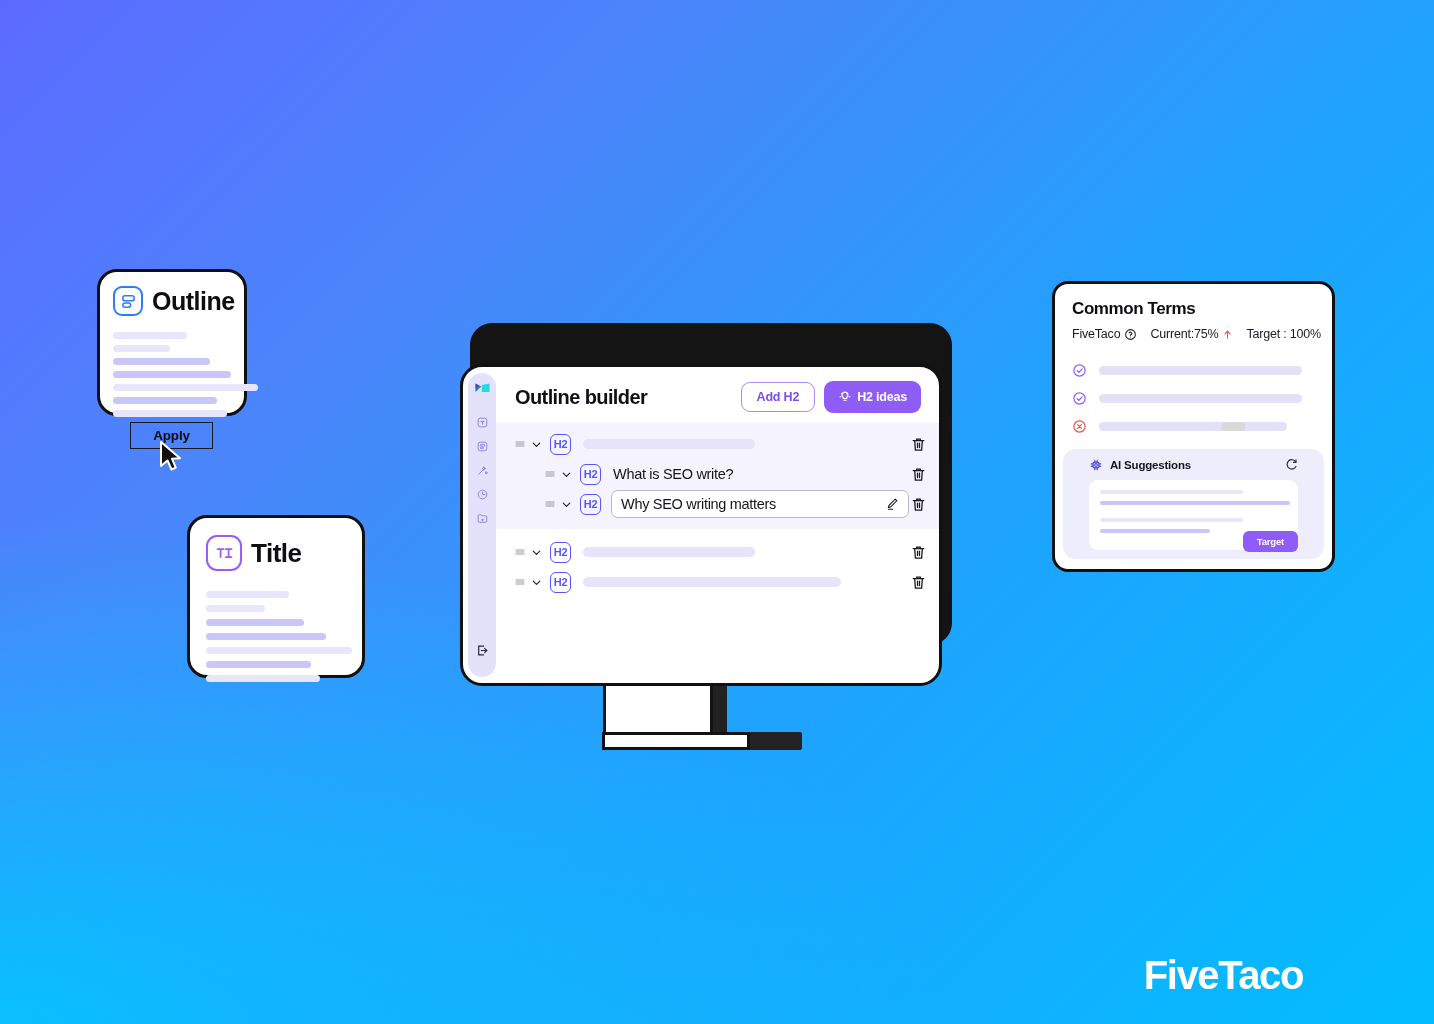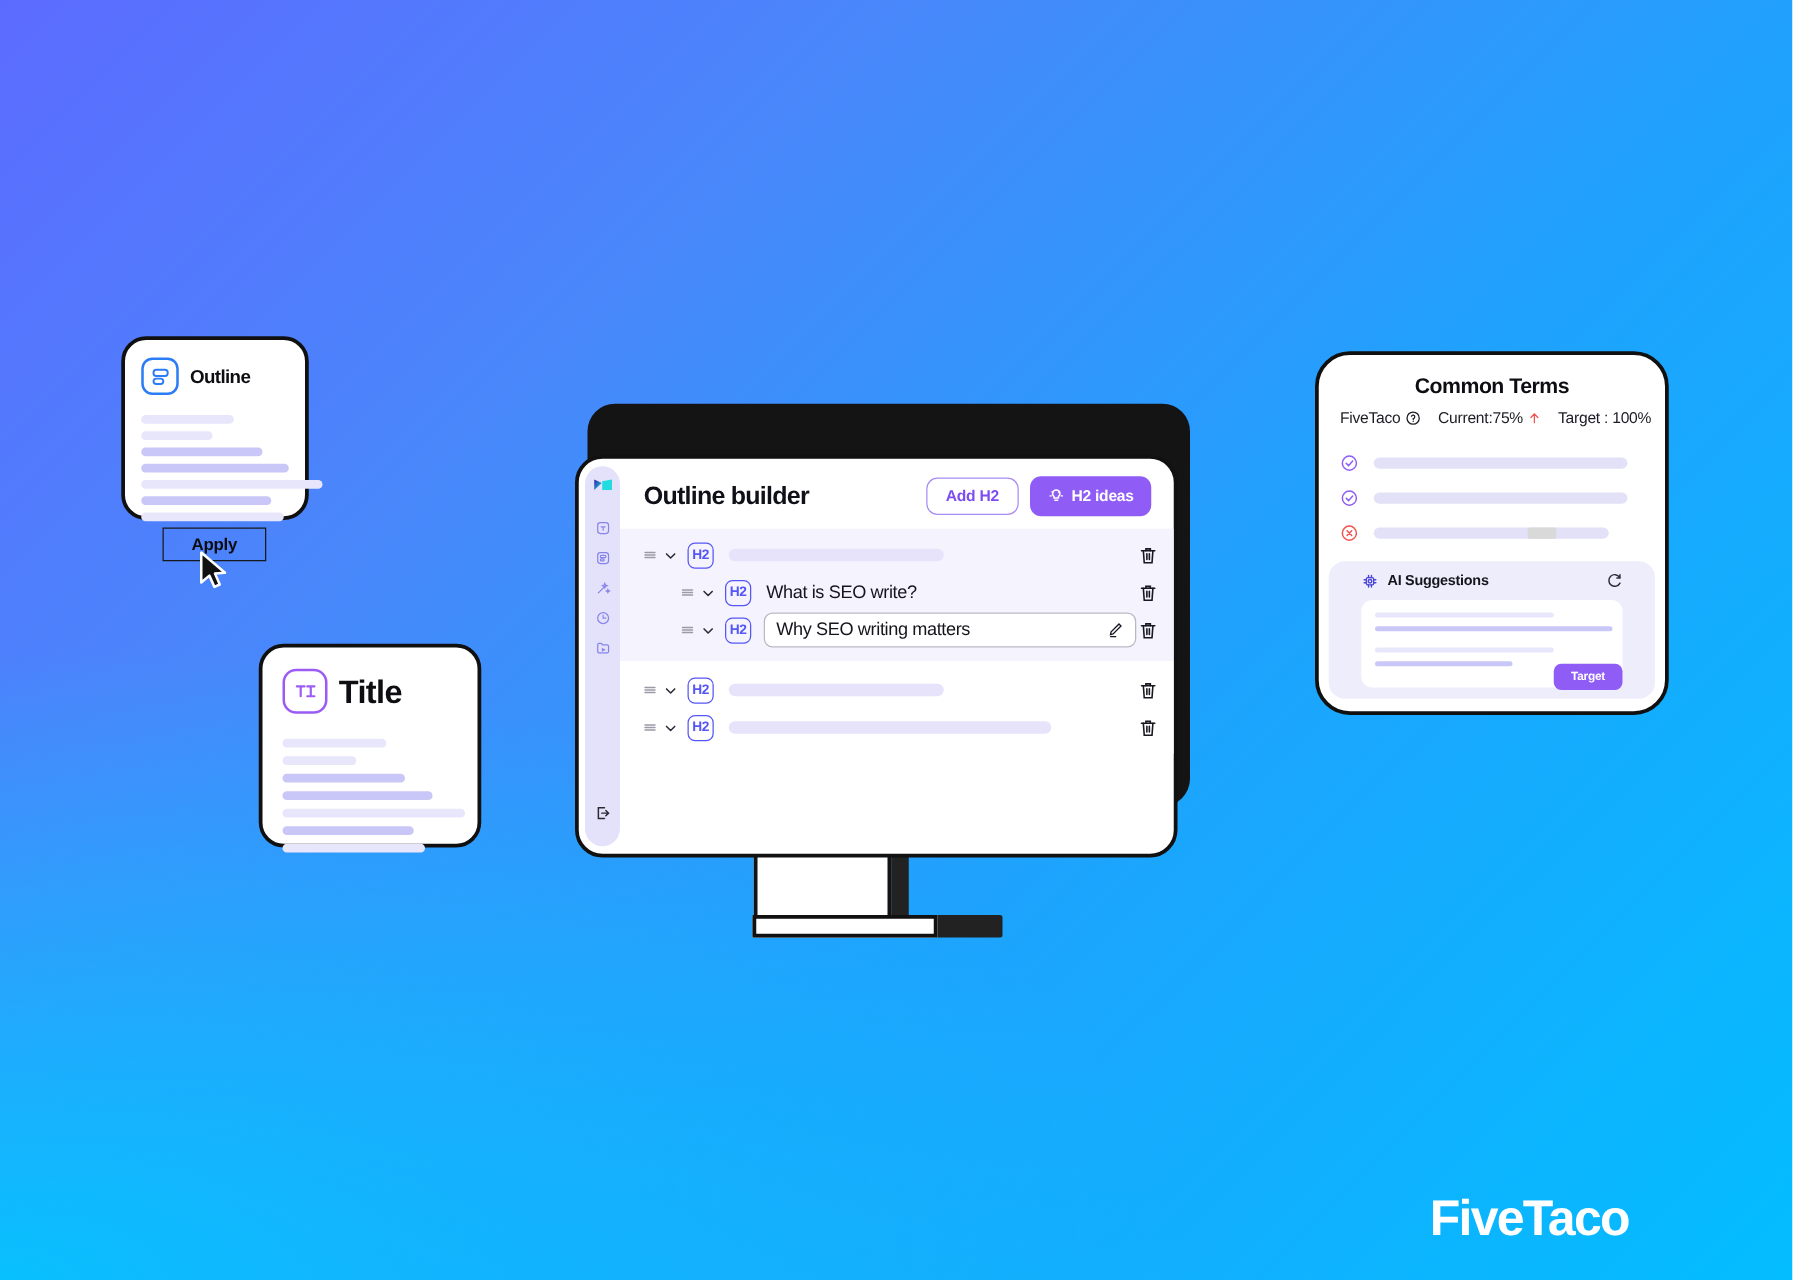--- a/index.html
+++ b/index.html
@@ -29,31 +29,31 @@
   
   .float-card {
     position: absolute;
     background: #fff;
     border: 3px solid #101010;
     border-radius: 20px;
     z-index: 6;
   }
 
   #outline-card { left: 97px; top: 269px; width: 150px; height: 147px; padding: 14px 13px 12px 13px; }
-  #title-card   { left: 207px; top: 515px; width: 178px; height: 163px; padding: 17px 16px 14px 16px; }
+  #title-card   { left: 187px; top: 515px; width: 178px; height: 163px; padding: 17px 16px 14px 16px; }
 
   .card-head { display: flex; align-items: center; gap: 9px; }
   .card-ico {
     width: 30px; height: 30px; border-radius: 9px;
     border: 2.4px solid #2b7cf6;
     display: flex; align-items: center; justify-content: center;
     flex: 0 0 auto;
   }
   #title-card .card-ico { width: 36px; height: 36px; border-radius: 11px; border-color: #9b5cf6; }
-  .card-title { font-size: 15px; font-weight: 700; letter-spacing: -.5px; color: #0d0d12; }
+  .card-title { font-size: 25px; font-weight: 700; letter-spacing: -.5px; color: #0d0d12; }
   #title-card .card-title { font-size: 26px; }
 
   .card-lines { margin-top: 16px; display: flex; flex-direction: column; gap: 6px; }
   #title-card .card-lines { margin-top: 20px; gap: 7px; }
 
   
   #apply-btn {
     position: absolute; left: 130px; top: 422px;
     width: 83px; height: 27px;
     border: 1.6px solid #17181c;
@@ -143,22 +143,22 @@
     border: 1.4px solid #b9b9c4; border-radius: 7px; background: #fff;
     display: flex; align-items: center; padding: 0 9px;
     max-width: 298px;
   }
   .row-input .row-text { margin-left: 0; flex:1 1 auto; }
   .trash { margin-left: auto; width: 17px; height: 17px; flex:0 0 auto; }
 
   
   #terms-card {
     position: absolute; left: 1052px; top: 281px; width: 283px; height: 291px;
-    background: #fff; border: 3px solid #101010; border-radius: 28px;
-    z-index: 6; overflow: hidden; text-align: center;
+    background: #fff; border: 3px solid #101010; border-radius: 16px;
+    z-index: 6; overflow: hidden;
   }
   .tc-pad { padding: 15px 17px 0 17px; }
   .tc-title { font-size: 17px; font-weight: 700; letter-spacing: -.4px; color: #0d0d12; }
   .tc-meta { margin-top: 8px; display: flex; align-items: center; gap: 13px; font-size: 12.5px; color: #1c1c24; letter-spacing:-.2px; }
   .tc-meta .grp { display:flex; align-items:center; gap:4px; white-space:nowrap; }
   .tc-rows { margin-top: 22px; display:flex; flex-direction: column; gap: 13px; }
   .tc-row { display: flex; align-items: center; gap: 12px; }
   .tc-bar { height: 9px; border-radius: 5px; background: #e2e1f7; position: relative; }
   .tc-bar .gap { position:absolute; top:0; height:9px; background:#d9d9d9; border-radius:2px; }
 

